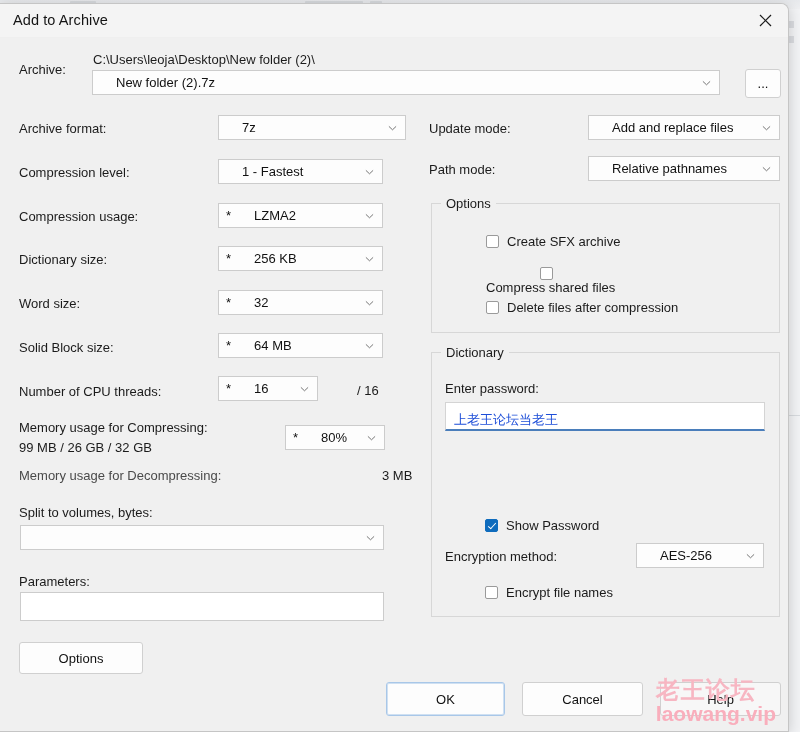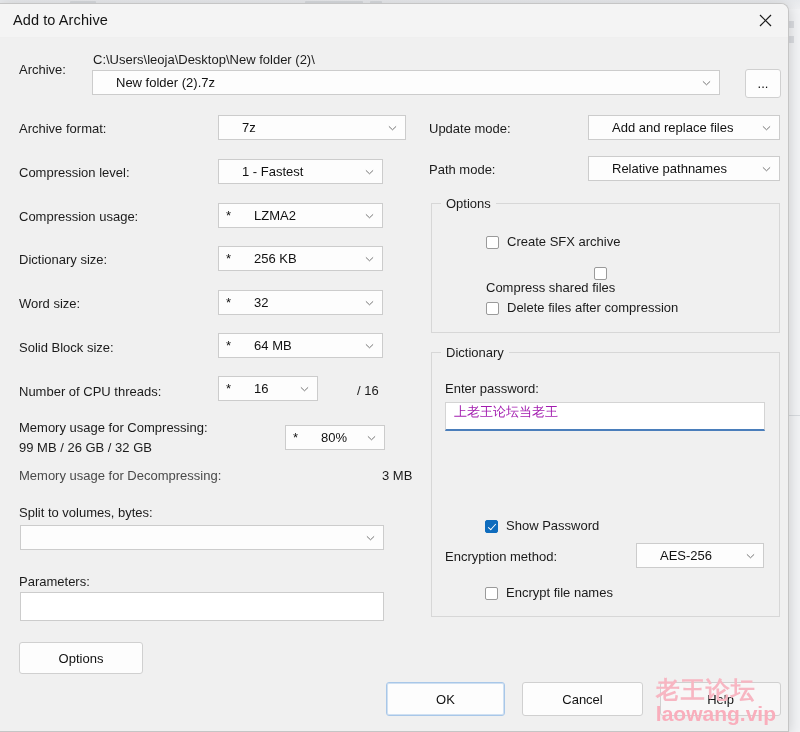--- a/index.html
+++ b/index.html
@@ -167,21 +167,21 @@
     background: #f0f0f0;
     padding: 0 5px;
     font-size: 13px;
     color: #1b1b1b;
   }
 
   
   .cbx {
     position: absolute;
     display: flex;
-    align-items: flex-end;
+    align-items: center;
     cursor: pointer;
     font-size: 13px;
     color: #1b1b1b;
     white-space: nowrap;
     padding-left: 40px;
   }
   .cbx .box {
     width: 13px; height: 13px;
     box-sizing: border-box;
     border: 1px solid #9a9a9a;
@@ -206,22 +206,22 @@
   }
 
   
   #pw-field {
     position: absolute;
     box-sizing: border-box;
     background: #fff;
     border: 1px solid #d4d4d4;
     border-bottom: 2px solid #4a7ebb;
     font-size: 13px;
-    color: #a21caf;
-    padding: 0 8px;
+    color: #1d4ed8;
+    padding: 8px 8px;
     font-family: "DejaVu Sans", sans-serif;
   }
 
   
   #watermark {
     position: absolute;
     right: 12px;
     bottom: 6px;
     text-align: left;
     pointer-events: none;

